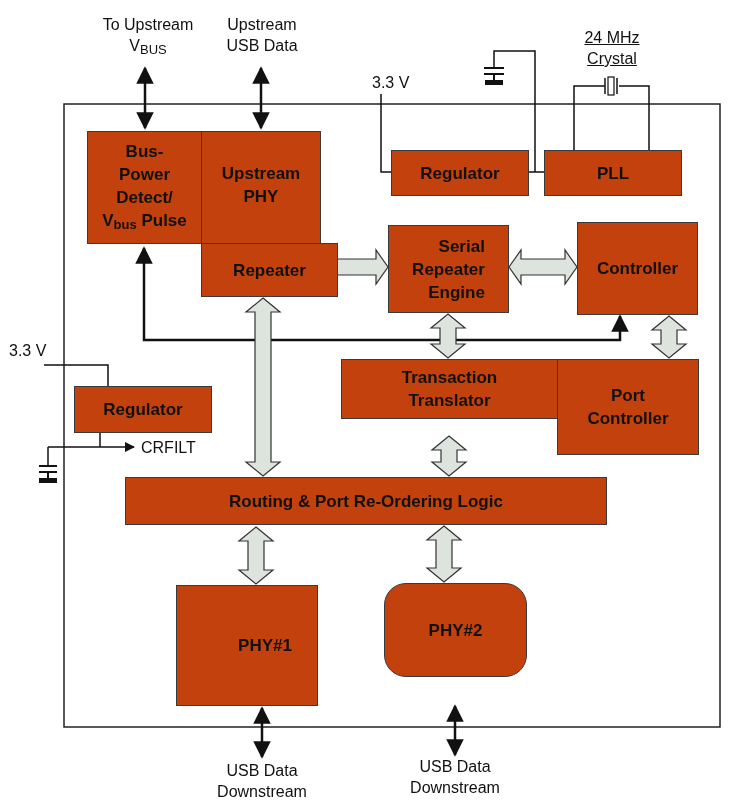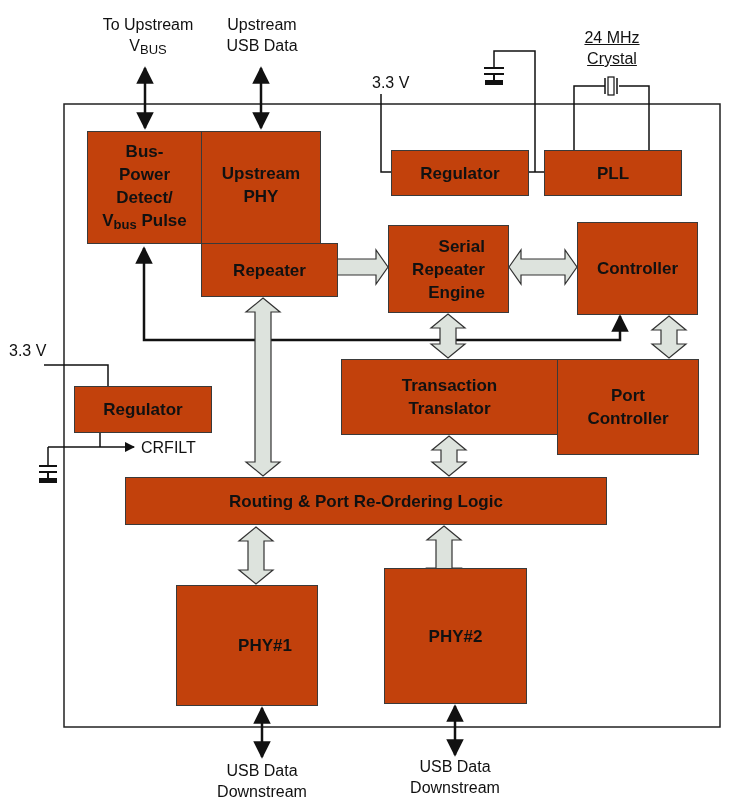--- a/index.html
+++ b/index.html
@@ -104,21 +104,21 @@
     <div>
       <span>Serial</span><br>
       <span>Repeater</span><br>
       <span>Engine</span>
     </div>
   </div>
   <div class="blk" style="left:577px;top:222px;width:121px;height:93px;align-items:flex-start;padding-top:34px;">
     <span>Controller</span>
   </div>
 
-  <div class="blk" style="left:341px;top:359px;width:217px;height:76px;">
+  <div class="blk" style="left:341px;top:359px;width:217px;height:60px;">
     <div>
       <span>Transaction</span><br>
       <span>Translator</span>
     </div>
   </div>
   <div class="blk" style="left:557px;top:359px;width:142px;height:96px;">
     <div>
       <span>Port</span><br>
       <span>Controller</span>
     </div>
@@ -128,21 +128,21 @@
     <span>Regulator</span>
   </div>
 
   <div class="blk" style="left:125px;top:477px;width:482px;height:48px;text-align:right;">
     <span>Routing &amp; Port Re-Ordering Logic</span>
   </div>
 
   <div class="blk" style="left:176px;top:585px;width:142px;height:121px;padding-left:36px;">
     <span>PHY#1</span>
   </div>
-  <div class="blk" style="left:384px;top:568px;width:143px;height:136px;">
+  <div class="blk" style="left:384px;top:583px;width:143px;height:94px;border-radius:22px;">
     <span>PHY#2</span>
   </div>
 
   <div class="lbl" style="left:88px;top:14px;width:120px;">
     <span>To Upstream</span><br>
     <span>V</span><sub>BUS</sub>
   </div>
   <div class="lbl" style="left:212px;top:14px;width:100px;">
     <span>Upstream</span><br>
     <span>USB Data</span>

